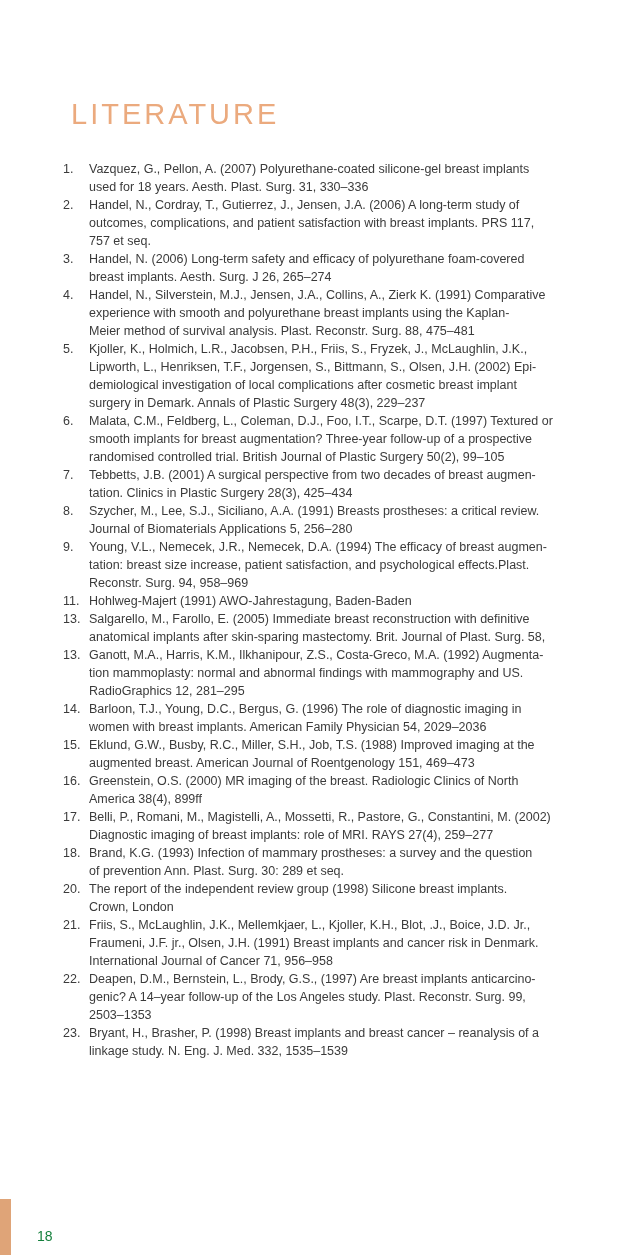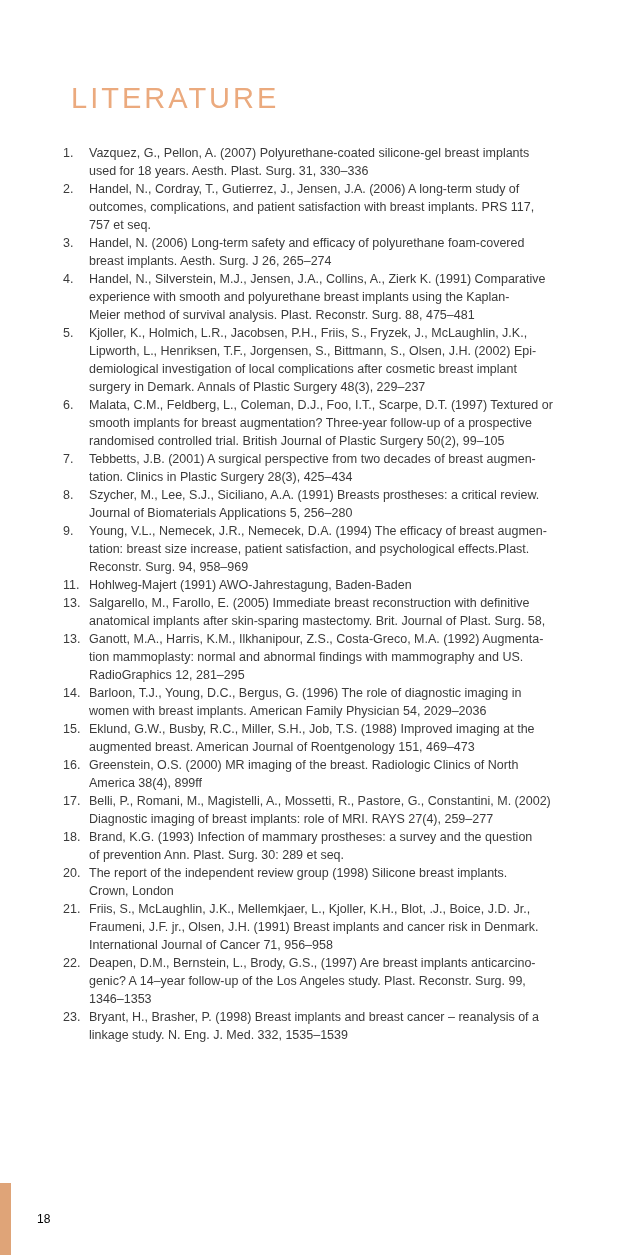--- a/index.html
+++ b/index.html
@@ -8,20 +8,21 @@
     height: 1255px;
     background: #ffffff;
     font-family: "Liberation Sans", sans-serif;
     position: relative;
     overflow: hidden;
   }
   .page {
     position: absolute;
     inset: 0;
     background: #ffffff;
+    margin-top: 16px;
   }
   .page-title {
     position: absolute;
     left: 71px;
     top: 82px;
     font-size: 29px;
     font-weight: 400;
     letter-spacing: 3px;
     color: #ebaa7e;
   }
@@ -51,22 +52,22 @@
     left: 0;
     top: 1183px;
     width: 11px;
     height: 72px;
     background: #dfa478;
   }
   .page-number {
     position: absolute;
     left: 37px;
     top: 1212px;
-    font-size: 12px;
-    color: #000000;
+    font-size: 14px;
+    color: #15803d;
   }
 </style>
 </head>
 <body>
 
 <div class="page">
   <div class="page-title">LITERATURE</div>
 
   <div class="ref-list">
       <div class="ref-item">
@@ -168,21 +169,21 @@
       <div class="ref-item">
         <span class="ref-num">21.</span>
         <div class="ref-text">Friis, S., McLaughlin, J.K., Mellemkjaer, L., Kjoller, K.H., Blot, .J., Boice, J.D. Jr.,
 Fraumeni, J.F. jr., Olsen, J.H. (1991) Breast implants and cancer risk in Denmark.
 International Journal of Cancer 71, 956–958</div>
       </div>
       <div class="ref-item">
         <span class="ref-num">22.</span>
         <div class="ref-text">Deapen, D.M., Bernstein, L., Brody, G.S., (1997) Are breast implants anticarcino-
 genic? A 14–year follow-up of the Los Angeles study. Plast. Reconstr. Surg. 99,
-1346–1353</div>
+2503–1353</div>
       </div>
       <div class="ref-item">
         <span class="ref-num">23.</span>
         <div class="ref-text">Bryant, H., Brasher, P. (1998) Breast implants and breast cancer – reanalysis of a
 linkage study. N. Eng. J. Med. 332, 1535–1539</div>
       </div>
     </div>
 
   <div class="footer-bar"></div>
 

